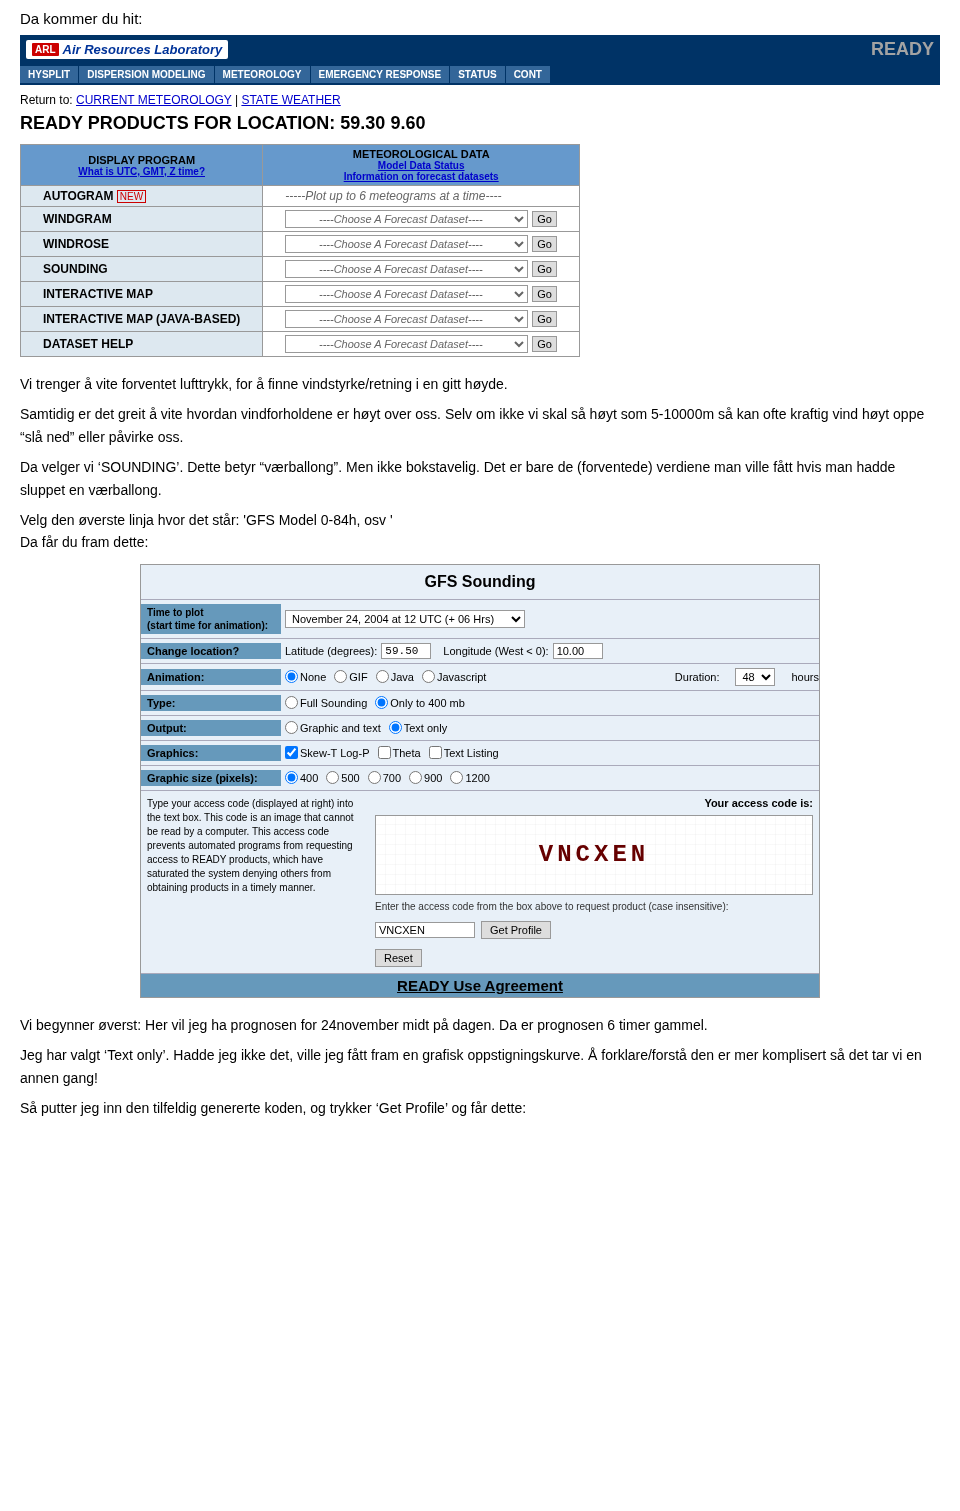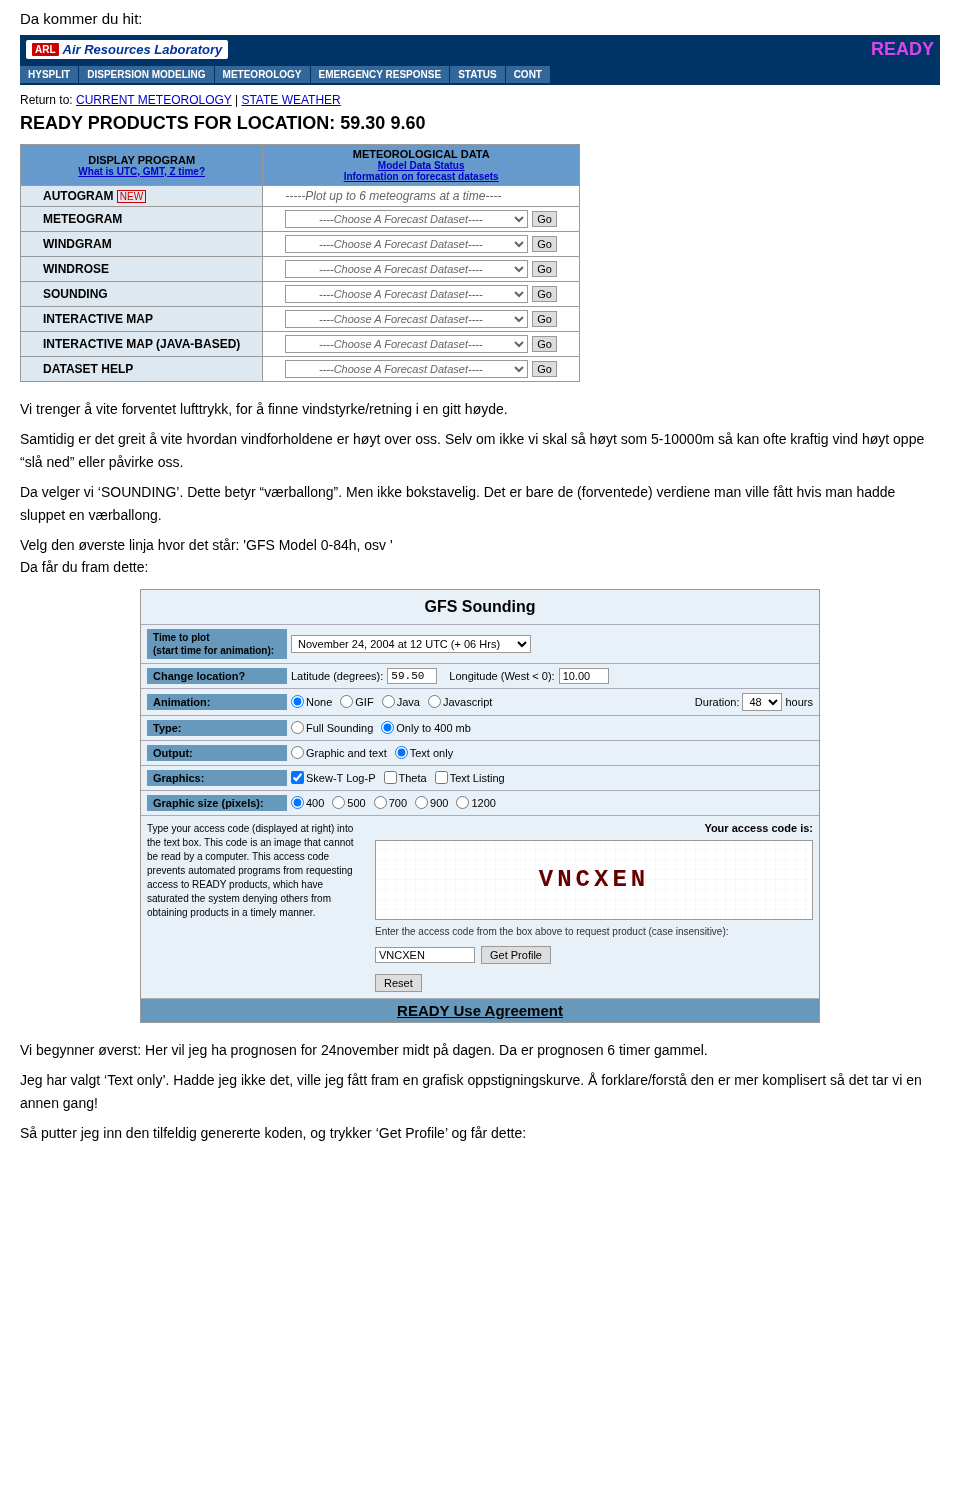--- a/index.html
+++ b/index.html
@@ -41,21 +41,21 @@
       font-size: 10px;
       padding: 1px 3px;
       border-radius: 1px;
     }
     .logo-arl-text {
       color: #003399;
       font-style: italic;
       font-size: 13px;
     }
     .logo-ready {
-      color: #d946ef;
+      color: #a3a3a3;
       font-weight: bold;
       font-size: 18px;
       margin-left: auto;
     }
     
     .nav-bar {
       background: #003366;
       display: flex;
       gap: 1px;
       padding: 2px 0;
@@ -161,21 +161,21 @@
       text-align: center;
       font-size: 16px;
       font-weight: bold;
       padding: 8px;
       background: #e8f0f8;
     }
     .sounding-row {
       display: flex;
       align-items: center;
       border-top: 1px solid #aab;
-      padding: 4px 6px;
+      padding: 4px 0;
       gap: 4px;
     }
     .sounding-label {
       background: #6699bb;
       color: #000;
       font-weight: bold;
       font-size: 11px;
       padding: 2px 6px;
       white-space: nowrap;
       min-width: 140px;
@@ -206,21 +206,21 @@
     }
     .checkbox-item {
       display: flex;
       align-items: center;
       gap: 2px;
       font-size: 11px;
     }
     .duration-box {
       display: flex;
       align-items: center;
-      gap: 3px;
+      gap: 16px;
       margin-left: auto;
     }
     
     .access-section {
       display: flex;
       border-top: 1px solid #aab;
       padding: 6px;
       gap: 8px;
     }
     .access-desc {
@@ -346,31 +346,20 @@
   <tr>
     <td class="prod-name">
       <span>AUTOGRAM</span>
       <span class="autogram-label">NEW</span>
     </td>
     <td>
       <span class="autogram-text">-----Plot up to 6 meteograms at a time----</span>
     </td>
   </tr>
 
-  <tr>
-    <td class="prod-name">METEOGRAM</td>
-    <td>
-      <div class="prod-select-cell">
-        <select class="prod-select">
-          <option>----Choose A Forecast Dataset----</option>
-        </select>
-        <button class="go-btn">Go</button>
-      </div>
-    </td>
-  </tr>
 
   <tr>
     <td class="prod-name">WINDGRAM</td>
     <td>
       <div class="prod-select-cell">
         <select class="prod-select">
           <option>----Choose A Forecast Dataset----</option>
         </select>
         <button class="go-btn">Go</button>
       </div>

